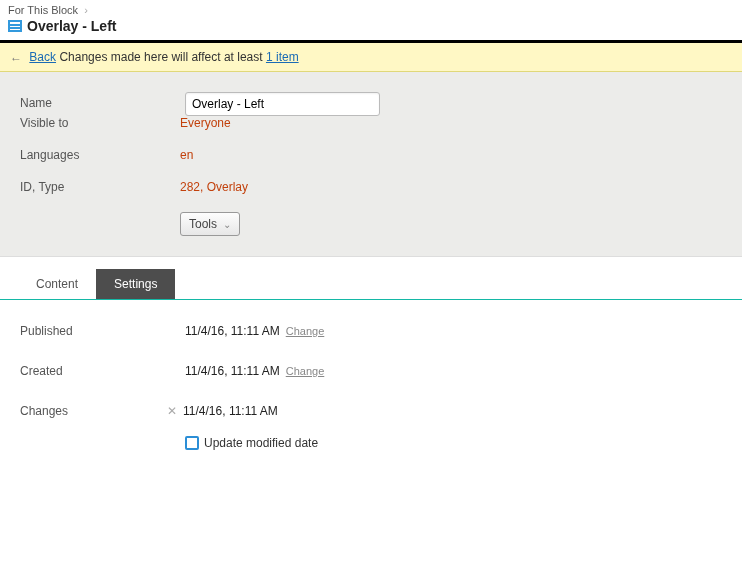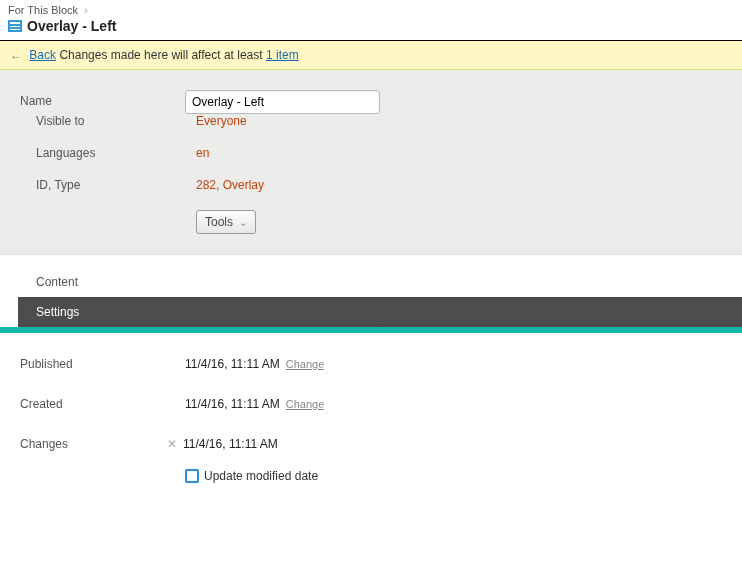--- a/index.html
+++ b/index.html
@@ -40,21 +40,21 @@
   }
   .block-icon::before { top: 2px; }
   .block-icon::after { top: 6px; box-shadow: 0 3px 0 #fff; height: 1px;}
   .page-title {
     font-size: 14px;
     font-weight: bold;
     color: #222;
   }
   .notice-bar {
     background: #fff8c5;
-    border-top: 1px solid #000000;
+    border-top: 3px solid #000000;
     border-bottom: 1px solid #e0d87a;
     padding: 7px 10px;
     color: #333;
   }
   .notice-bar .arrow {
     color: #777;
     margin-right: 4px;
   }
   .notice-bar a {
     color: #1a6bb5;
@@ -86,21 +86,20 @@
     border-radius: 3px;
     padding: 4px 6px;
     font-size: 12px;
     font-family: inherit;
     width: 195px;
     box-shadow: inset 0 1px 2px rgba(0,0,0,0.06);
   }
   .meta-table {
     font-size: 12px;
     color: #555;
-    margin-left: 16px;
   }
   .meta-row {
     display: flex;
     margin-bottom: 18px;
   }
   .meta-label { width: 160px; }
   .meta-value { color: #c2410c; }
   .tools-row { margin-top: 6px; text-align: left; padding-left: 160px;}
   .tools-btn {
     border: 1px solid #999;
@@ -114,24 +113,23 @@
     cursor: pointer;
   }
   .tools-btn .chev {
     margin-left: 6px;
     color: #888;
     font-size: 10px;
   }
   .tabs {
     display: flex;
     background: #fff;
-    border-bottom: 6px solid #14b8a6;
+    border-bottom: 1px solid #14b8a6;
     padding: 12px 0 0 18px;
     position: relative;
-    flex-direction: column;
   }
   .tab {
     padding: 8px 18px;
     font-size: 12px;
     color: #555;
     cursor: pointer;
     position: relative;
   }
   .tab.active {
     background: #4d4d4d;

